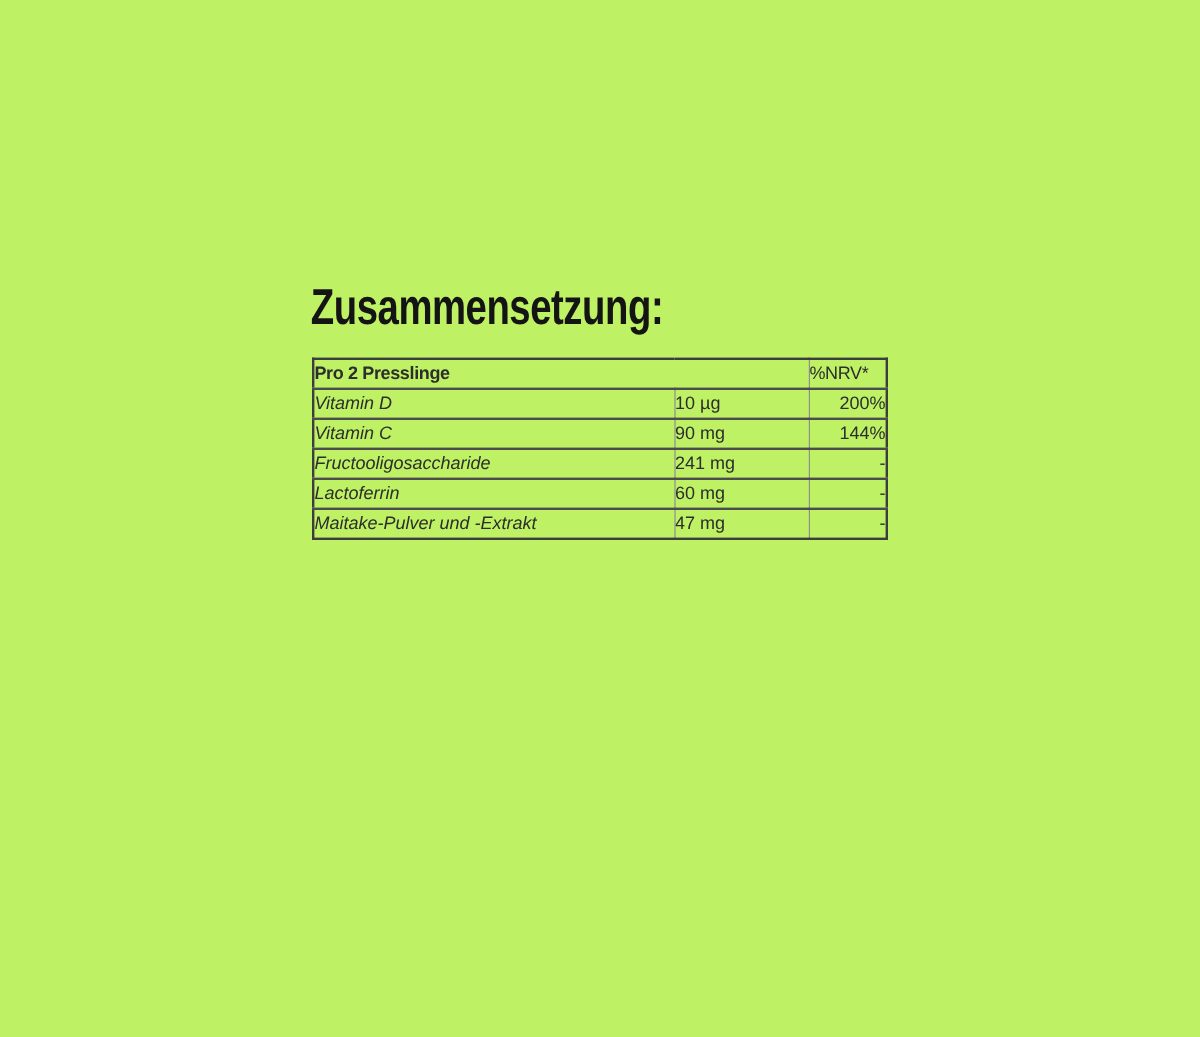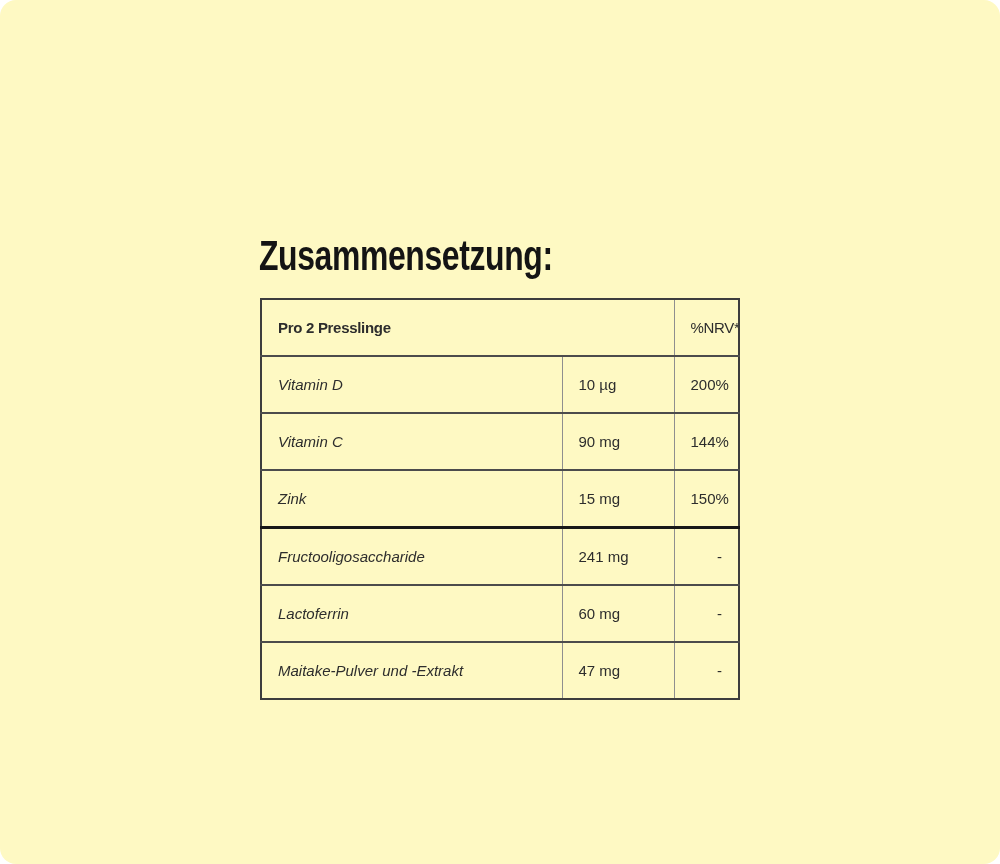--- a/index.html
+++ b/index.html
@@ -5,23 +5,22 @@
   html, body {
     margin: 0;
     padding: 0;
     background: #ffffff;
     font-family: "Liberation Sans", sans-serif;
   }
   .canvas {
     position: relative;
     width: 1000px;
     height: 864px;
-    background: #fef9c3;
+    background: #bef264;
     overflow: hidden;
-    border-radius: 16px;
   }
   .title {
     position: absolute;
     left: 259px;
     top: 234px;
     font-size: 42px;
     line-height: 44px;
     font-weight: 700;
     color: #141414;
     letter-spacing: -0.5px;
@@ -45,21 +44,21 @@
     border-bottom: 2px solid #4c4c4c;
   }
   table.comp tr.thick {
     border-bottom: 3px solid #181818;
   }
   table.comp tr:last-child {
     border-bottom: none;
   }
   table.comp th, table.comp td {
     height: 23px;
-    padding: 16px;
+    padding: 0;
     font-size: 15px;
     color: #2d2d2d;
     vertical-align: middle;
     overflow: hidden;
     white-space: nowrap;
     margin-left: 12px;
   }
   th.product {
     text-align: left;
     padding-left: 6px;
@@ -125,25 +124,20 @@
         <td class="amount">10 µg</td>
         <td class="nrv">200%</td>
       </tr>
 
       <tr>
         <td class="name">Vitamin C</td>
         <td class="amount">90 mg</td>
         <td class="nrv">144%</td>
       </tr>
 
-      <tr class="thick">
-        <td class="name">Zink</td>
-        <td class="amount">15 mg</td>
-        <td class="nrv">150%</td>
-      </tr>
 
       <tr>
         <td class="name">Fructooligosaccharide</td>
         <td class="amount">241 mg</td>
         <td class="nrv">-</td>
       </tr>
 
       <tr>
         <td class="name">Lactoferrin</td>
         <td class="amount">60 mg</td>

